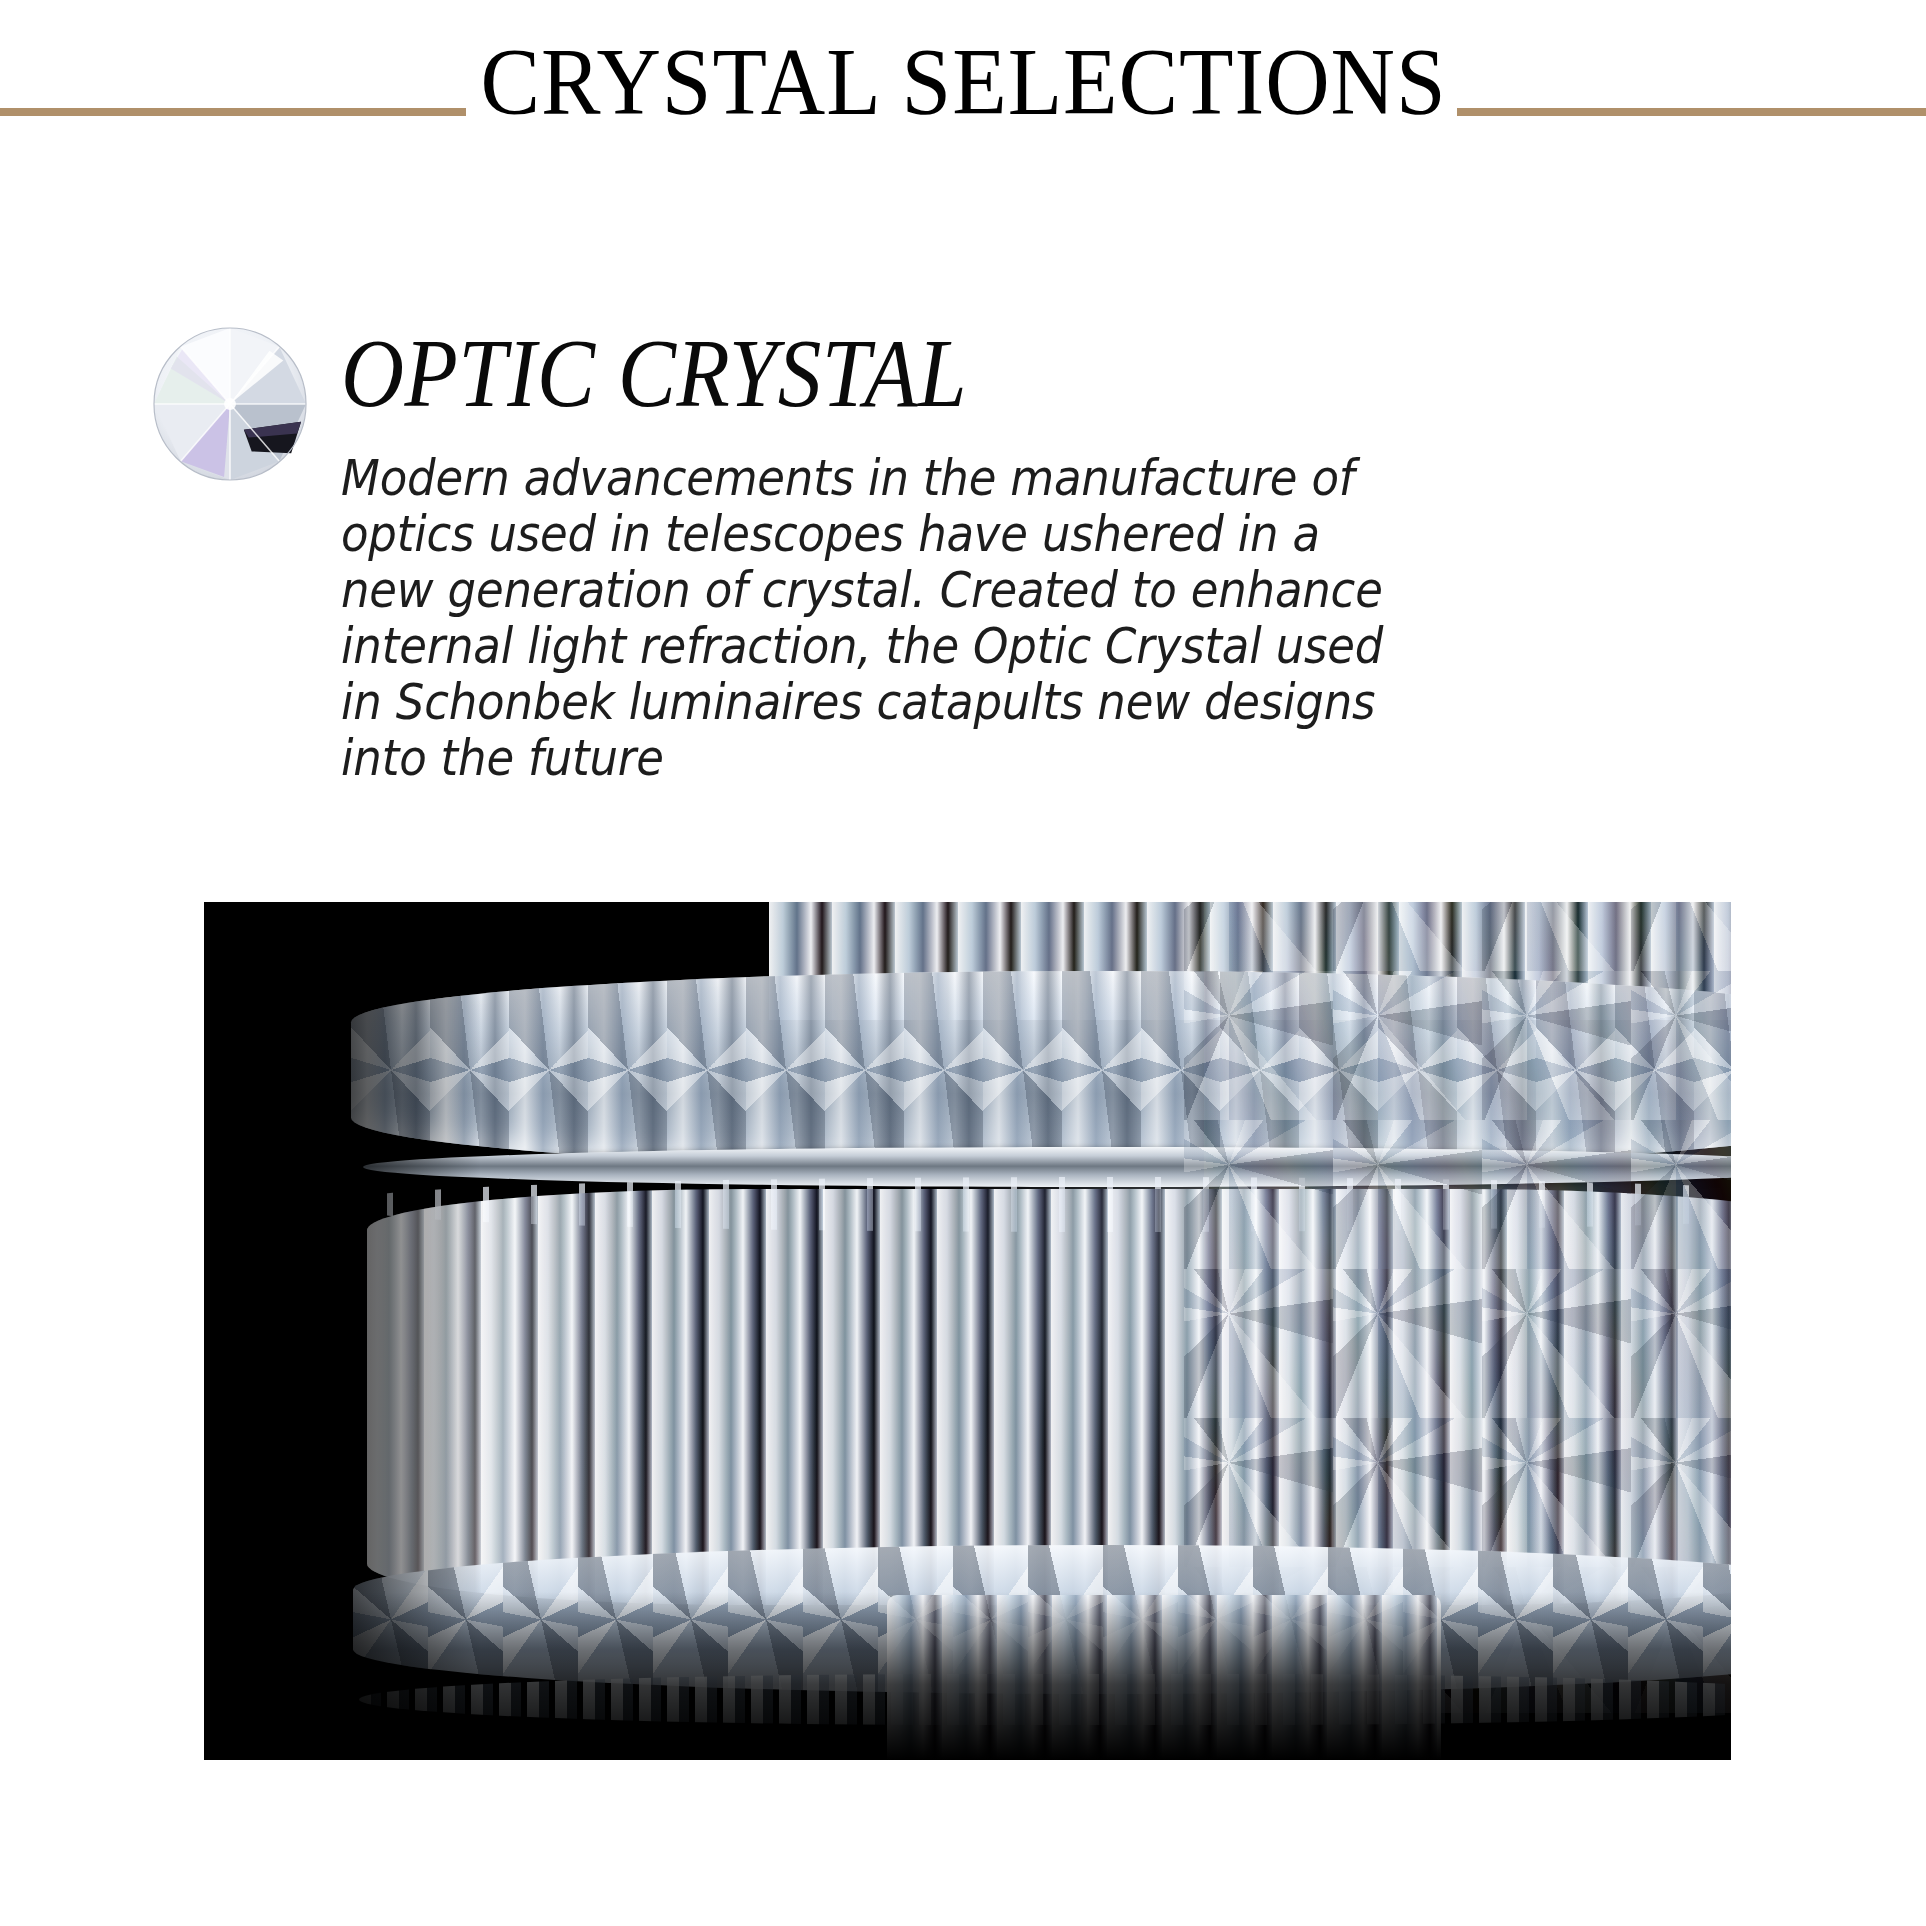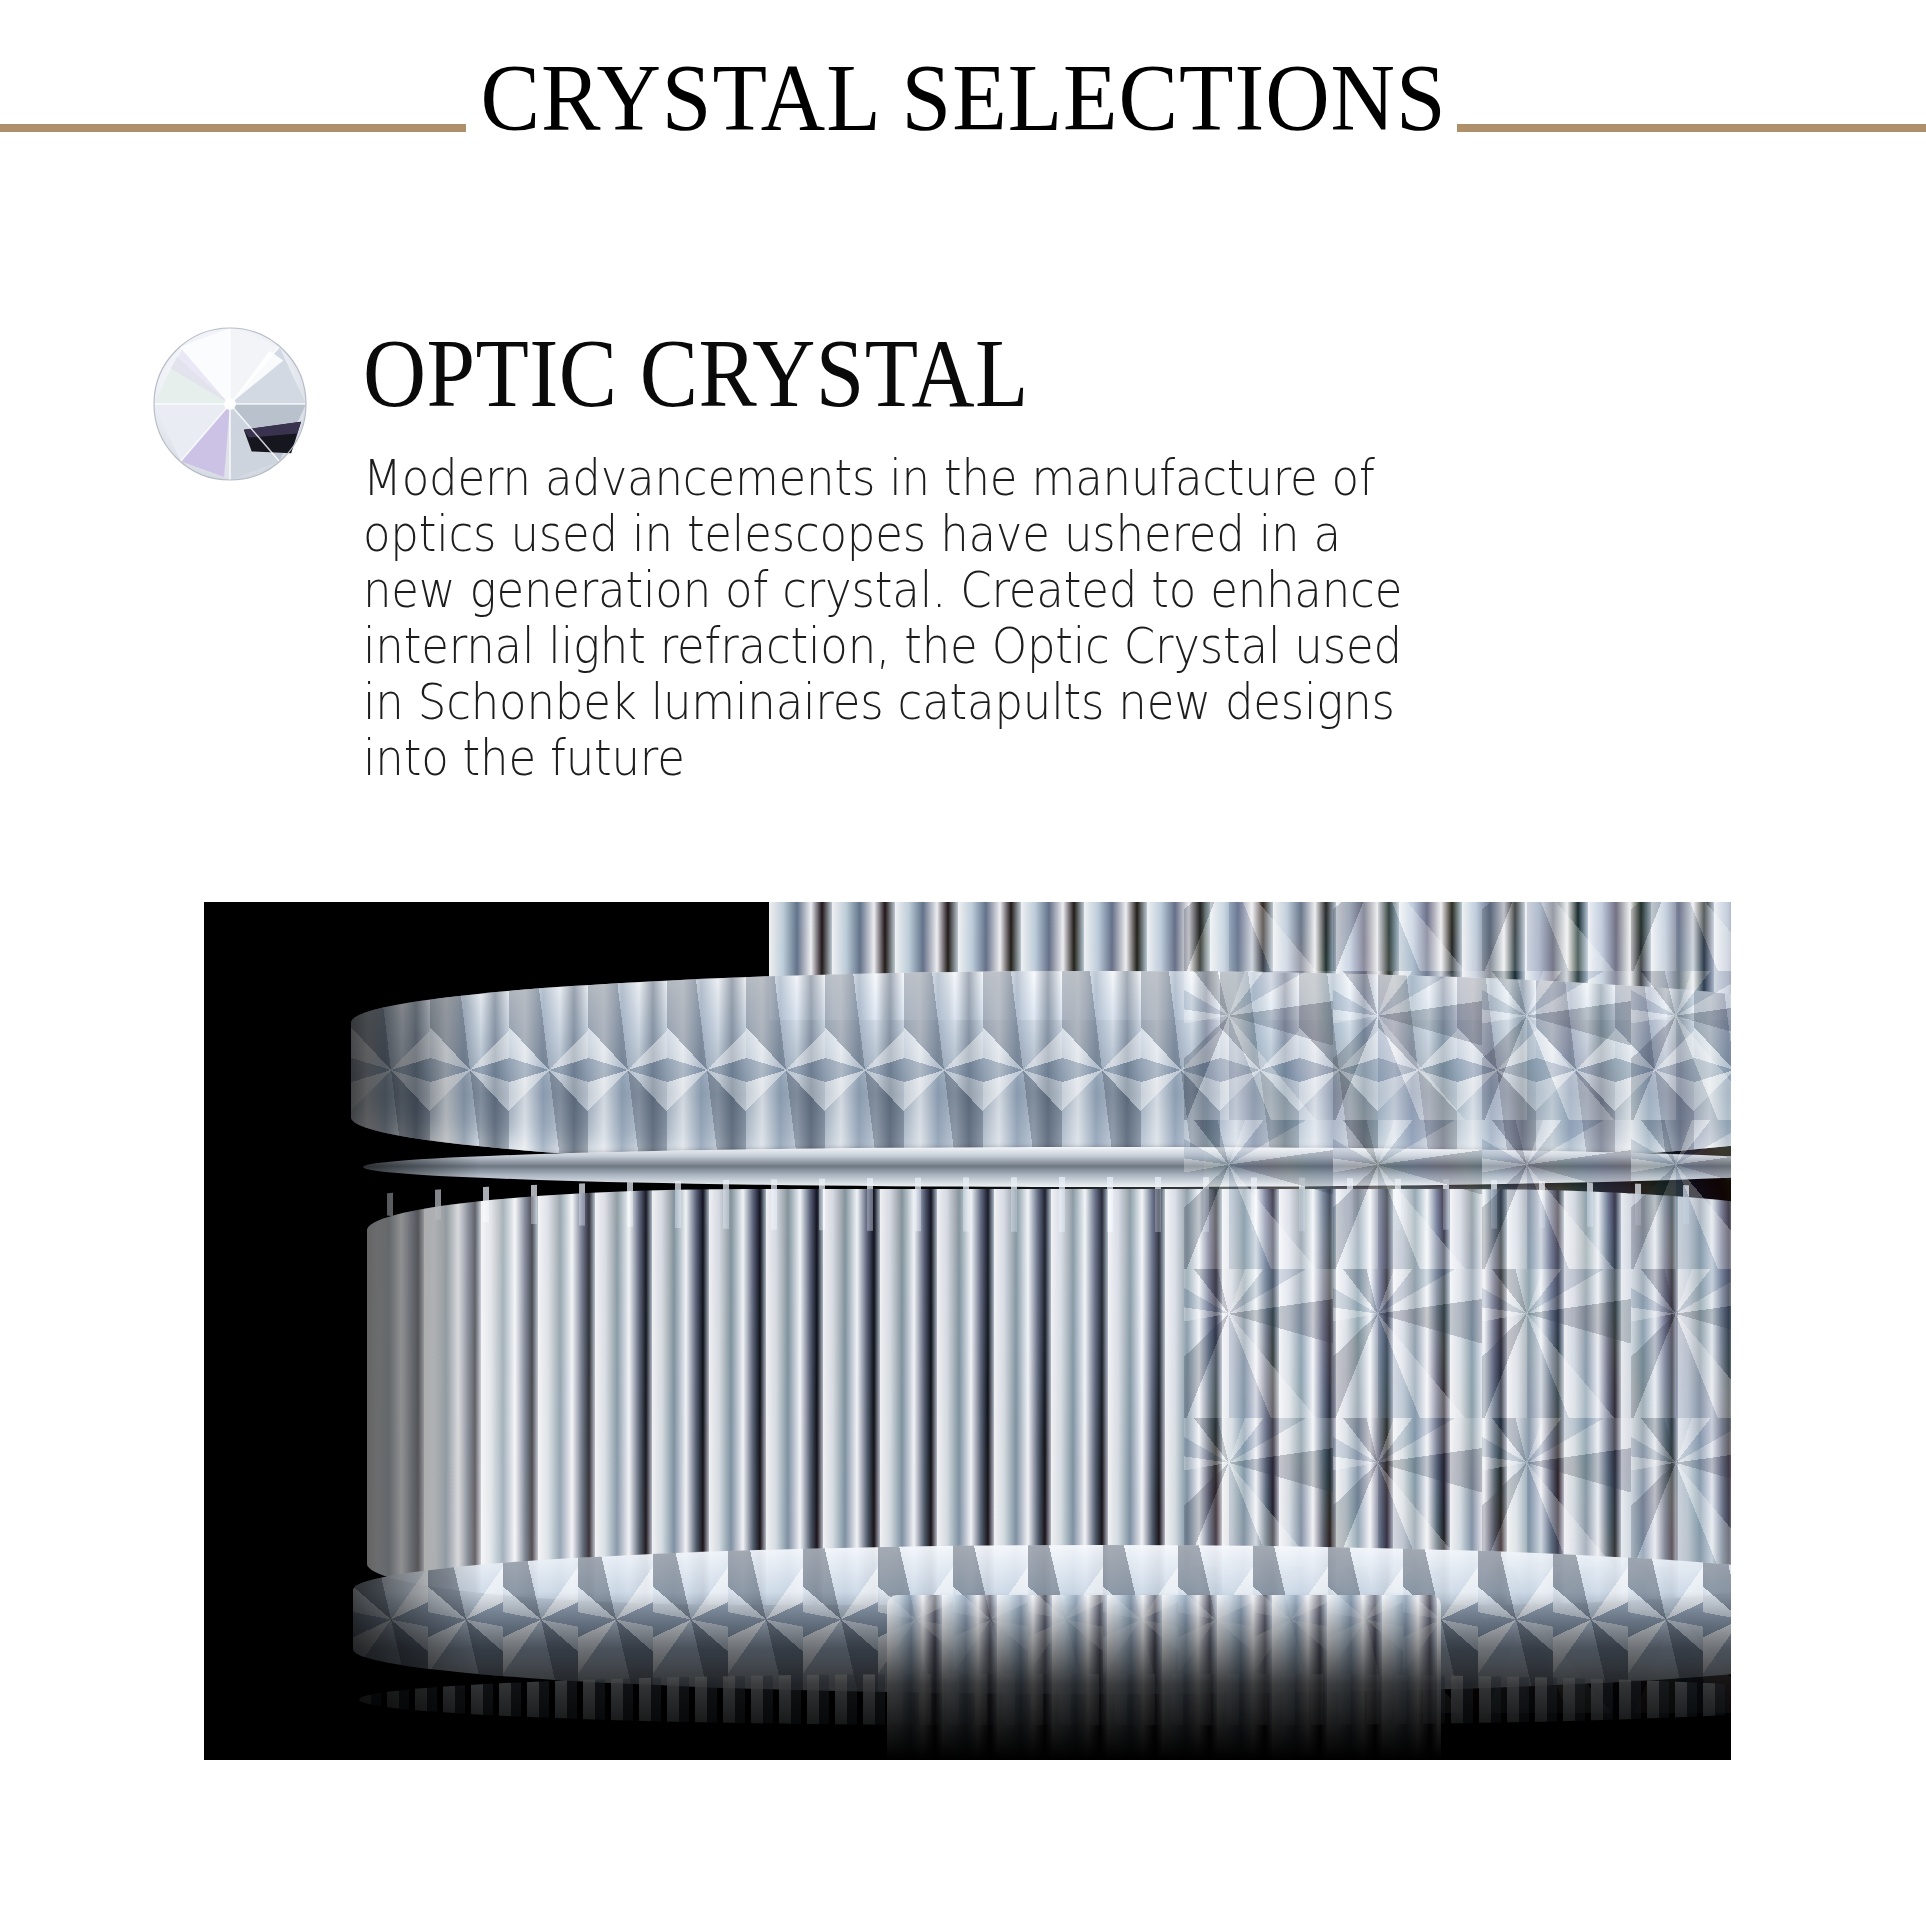--- a/index.html
+++ b/index.html
@@ -13,21 +13,21 @@
     position: relative;
     overflow: hidden;
     font-family: "Liberation Sans", sans-serif;
     -webkit-font-smoothing: antialiased;
   }
 
   
   .page-header {
     position: absolute;
     left: 0;
-    top: 16px;
+    top: 0;
     width: 1548px;
     height: 228px;
   }
   .rule {
     position: absolute;
     top: 108px;
     height: 8px;
     background: #b0906a;
   }
   .rule-left  { left: 0px;    width: 466px; }
@@ -61,23 +61,24 @@
     position: absolute;
     left: 153px;
     top: 30px;
     width: 154px;
     height: 154px;
   }
   .crystal-icon svg { display: block; width: 154px; height: 154px; }
 
   .text-col {
     position: absolute;
-    left: 363px;
+    left: 341px;
     top: 0px;
     width: 1069px;
+    font-style: italic;
   }
 
   .section-title {
     font-family: "Liberation Serif", "DejaVu Serif", serif;
     font-size: 97px;
     line-height: 97px;
     letter-spacing: 0.5px;
     color: #0a0a0a;
     margin: 0;
     padding-top: 28px;

